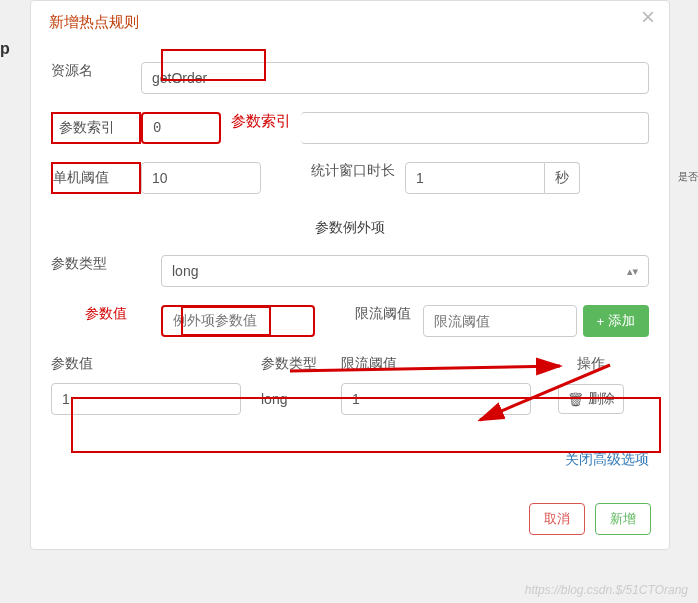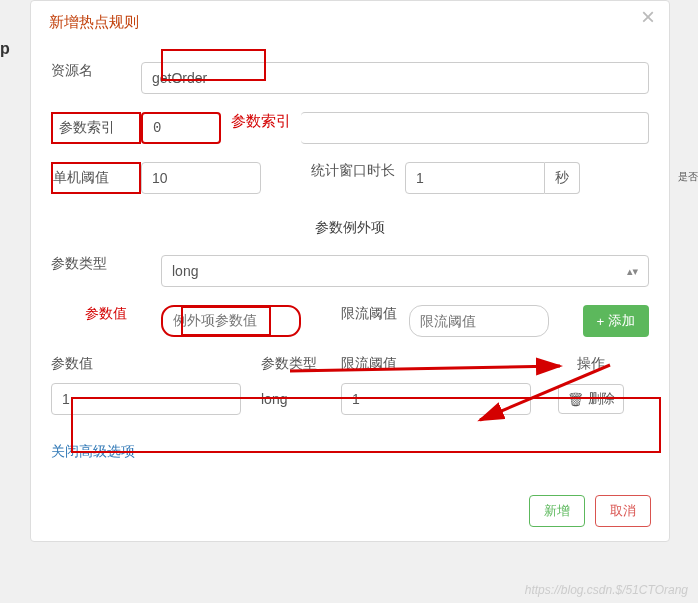--- a/index.html
+++ b/index.html
@@ -64,21 +64,21 @@
       border: 1px solid #ccc;
       border-radius: 4px;
       padding: 6px 10px;
       font-size: 14px;
       color: #555;
       background: #fff;
       height: 32px;
     }
     .input-wide { flex: 1; }
     .input-mini { width: 120px; }
-    .input-med { width: 140px; border-radius: 13px; }
+    .input-med { width: 154px; }
     .select-like {
       flex: 1;
       display: flex;
       justify-content: space-between;
       align-items: center;
       cursor: pointer;
     }
     .chev { color: #888; font-size: 11px; }
     .static-text { color: #555; }
     .cursor {
@@ -146,24 +146,24 @@
     .btn-del {
       border: 1px solid #ccc;
       background: #fff;
       border-radius: 4px;
       padding: 5px 8px;
       cursor: pointer;
       color: #555;
       display: inline-flex; align-items: center; gap: 4px;
     }
     .link-close {
-      text-align: left;
+      text-align: right;
       color: #337ab7;
       cursor: pointer;
-      margin-top: 28px;
+      margin-top: 36px;
     }
     .modal-footer {
       position: absolute;
       bottom: 14px;
       right: 18px;
       display: flex;
       gap: 10px;
     }
     .btn {
       border-radius: 4px;
@@ -264,22 +264,22 @@
           <span>删除</span>
         </button>
       </div>
     </div>
     <div class="redbox-outline" style="left:40px; top:396px; width:590px; height:56px;"></div>
 
     <div class="link-close">关闭高级选项</div>
   </div>
 
   <div class="modal-footer">
+    <button class="btn btn-cancel">取消</button>
     <button class="btn btn-primary">新增</button>
-    <button class="btn btn-cancel">取消</button>
   </div>
 </div>
 
 <svg class="arrow" style="left:290px; top:356px;" width="300" height="80">
   <defs>
       <marker id="ah1" markerWidth="10" markerHeight="10" refX="8" refY="3" orient="auto">
         <path d="M0,0 L0,6 L9,3 z" fill="#d40000"></path>
       </marker>
     </defs>
   <line x1="0" y1="15" x2="270" y2="10" stroke="#d40000" stroke-width="3" marker-end="url(#ah1)"></line>

